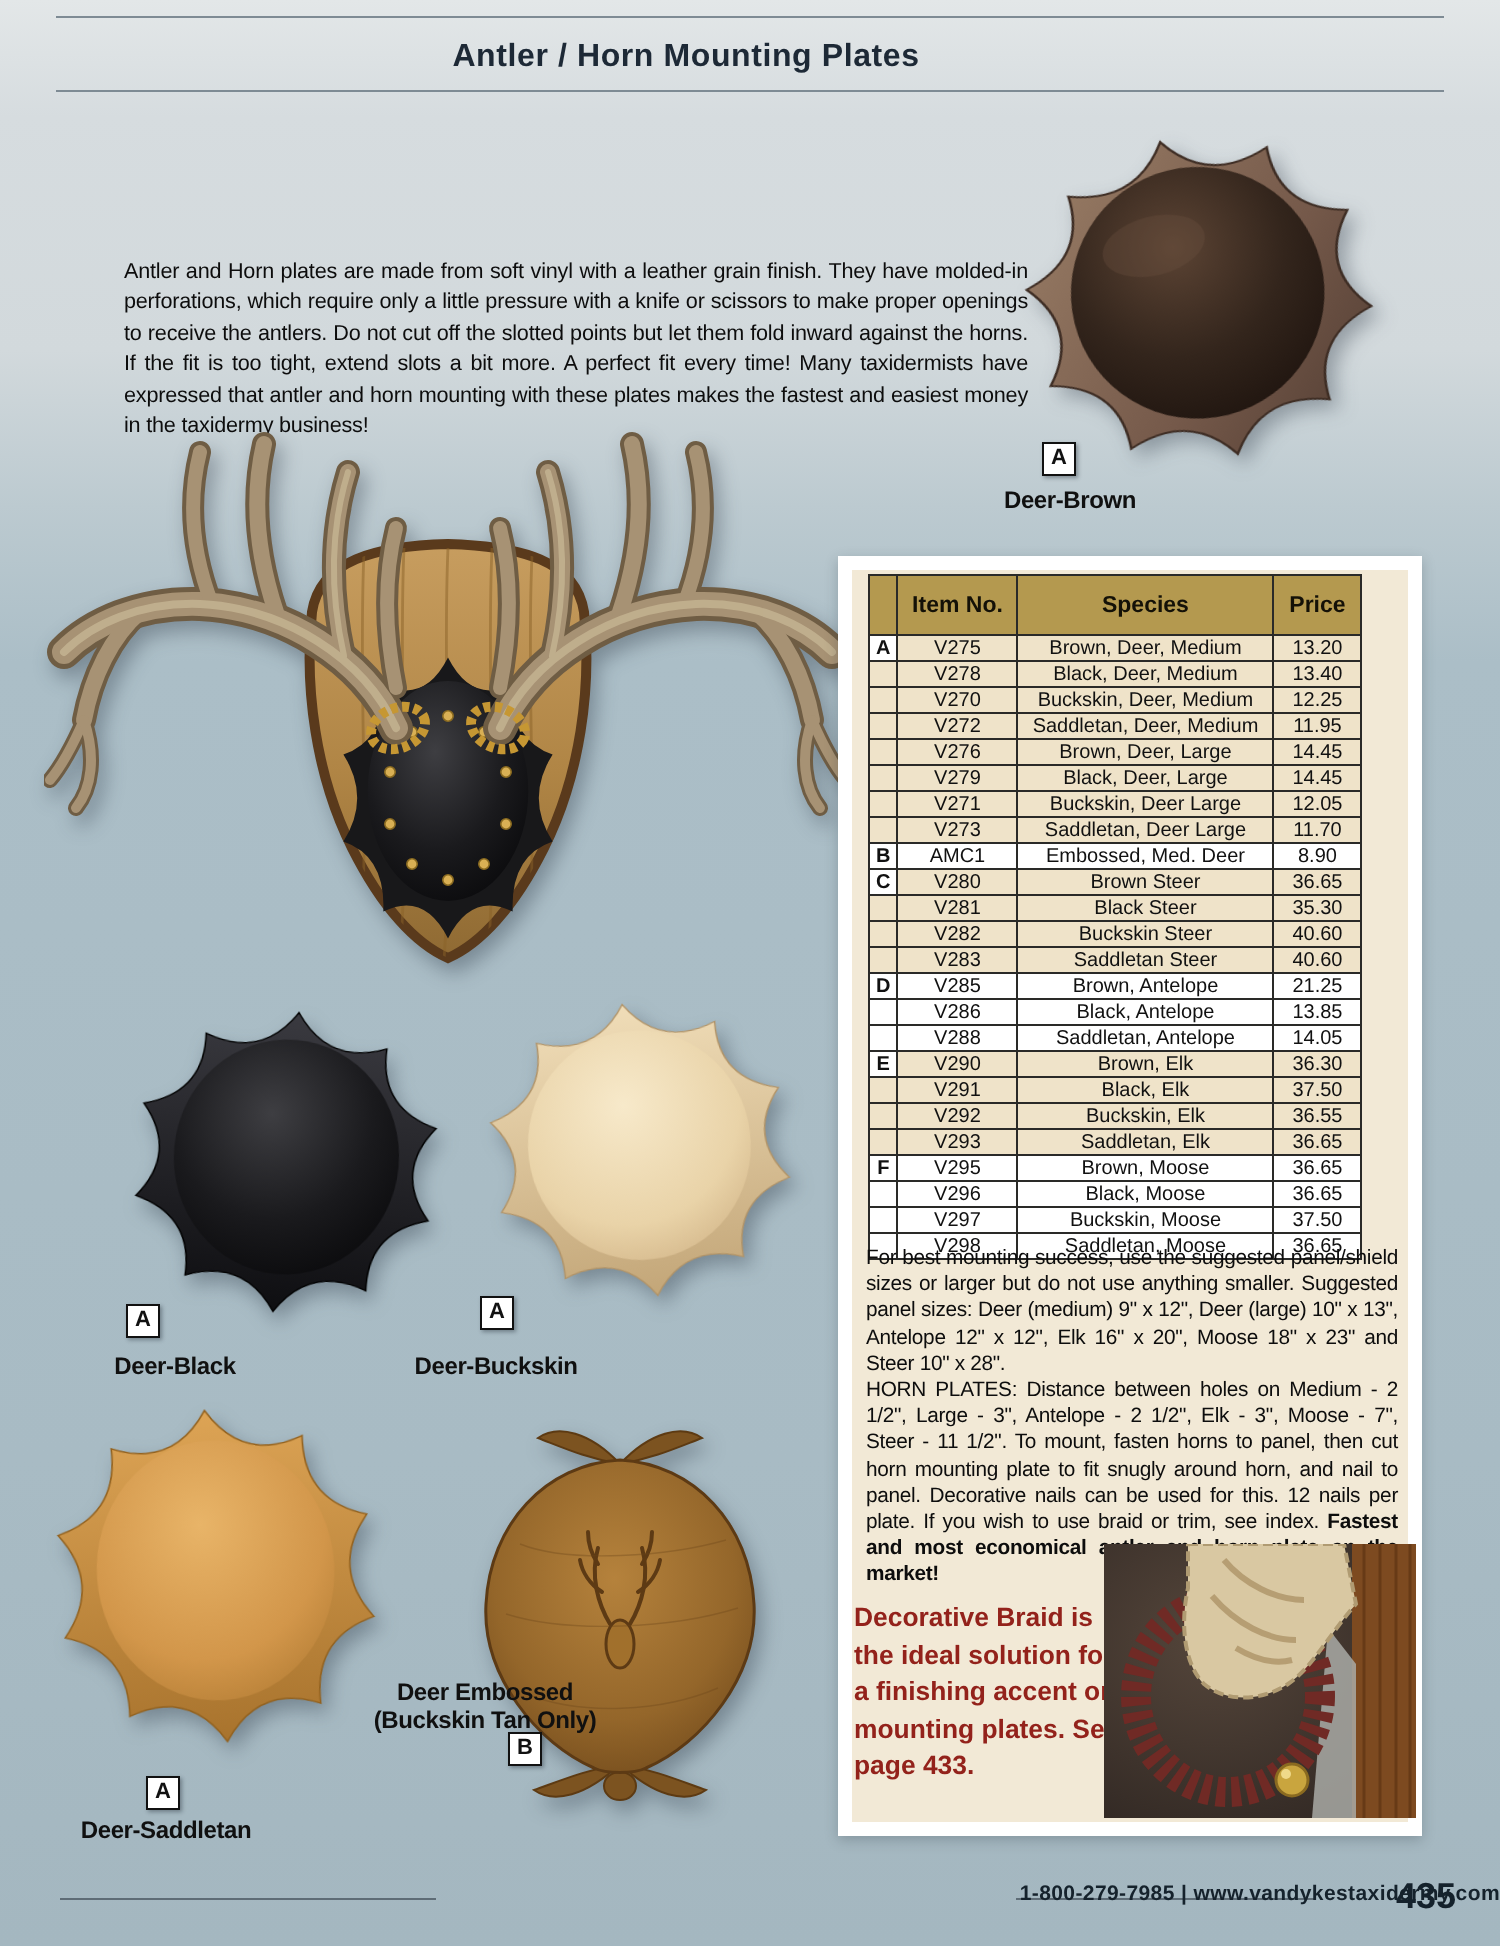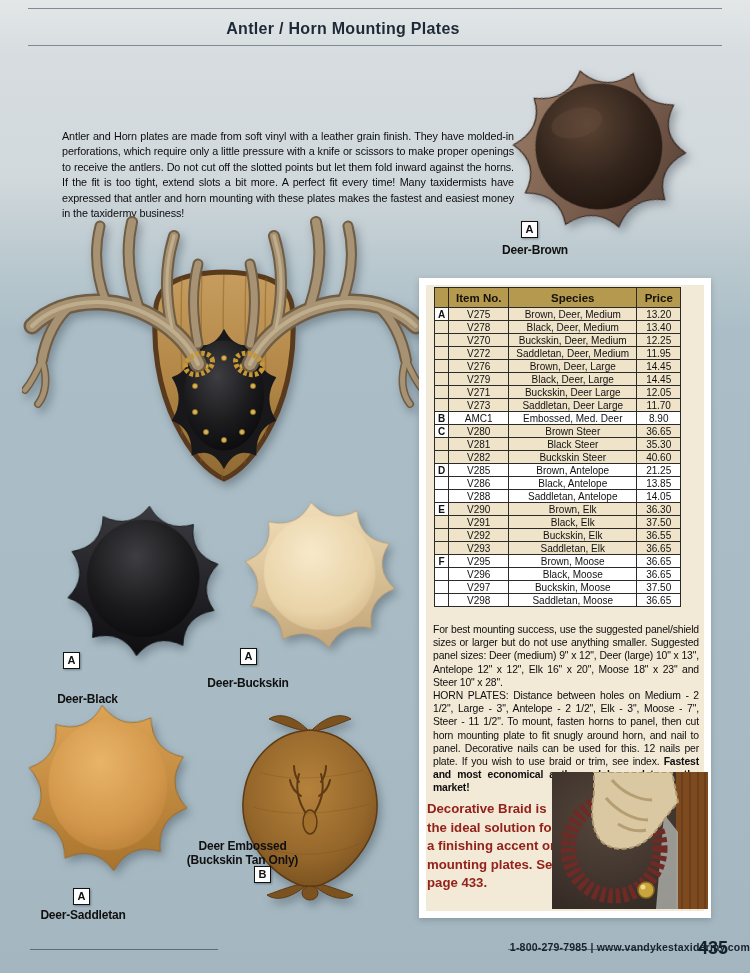--- a/index.html
+++ b/index.html
@@ -15,21 +15,21 @@
   .title { position:absolute; left:30px; top:60px; width:480px; text-align:center;
     font-family:"DejaVu Serif", serif; font-weight:bold; font-size:21px; color:#171514; letter-spacing:.2px; }
   .intro { position:absolute; left:62px; top:93px; width:452px; text-align:justify;
     font-size:10.8px; line-height:15.4px; color:#0d0d0d; letter-spacing:-.1px;margin-top:36px; }
   
   .panel { position:absolute; left:419px; top:278px; width:292px; height:640px;
     background:#f2e9d6; border:7px solid #ffffff; box-shadow:0 2px 6px rgba(40,50,60,.25); }
   table.price { position:absolute; left:8px; top:2px; border-collapse:collapse;
     font-size:10px; color:#111; }
   table.price th { background:#b4994f; color:#141107; font-size:11.5px; font-weight:bold;
-    border:1px solid #2a2a28; padding:2px 2px; height:20px; }
+    border:1px solid #2a2a28; padding:2px 2px; height:30px; }
   table.price td { border:1px solid #2a2a28; height:13px; padding:0 3px; text-align:center;
     background:#ffffff; line-height:11px; }
   table.price tr.shade td { background:#efe3c9; }
   table.price td.gcell { width:14px; font-weight:bold; }
   table.price td.gcell.haslet { background:#ffffff; }
   table.price td.item { width:60px; text-align:center; }
   table.price td.spec { width:128px; }
   table.price td.price { width:44px; }
   .notes { position:absolute; left:7px; top:338px; width:266px; text-align:justify;
     font-size:10.4px; line-height:13.2px; color:#0d0d0d; letter-spacing:-.15px; }
@@ -222,21 +222,21 @@
       <ellipse cx="177" cy="172" rx="14" ry="10" transform="rotate(-22 177 172)"></ellipse>
       <ellipse cx="227" cy="172" rx="14" ry="10" transform="rotate(22 227 172)"></ellipse>
     </g>
   </svg>
 
   <svg class="plate-svg" style="left:52px; top:496px; width:182px; height:170px; transform:rotate(5deg);" viewBox="-118 -136 236 272" preserveAspectRatio="none">
     <use href="#scallop" fill="url(#gBlkFl)" stroke="#000" stroke-width="1"></use>
     <ellipse cy="-4" rx="73" ry="94" fill="url(#gBlkDome)"></ellipse>
   </svg>
   <div class="badge" style="left:63px; top:652px;">A</div>
-  <div class="plabel" style="left:25px; top:692px; width:125px;">Deer-Black</div>
+  <div class="plabel" style="left:25px; top:676px; width:125px;">Deer-Black</div>
 
   <svg class="plate-svg" style="left:230px; top:492px; width:180px; height:166px; transform:rotate(-7deg);" viewBox="-118 -136 236 272" preserveAspectRatio="none">
     <use href="#scallop" fill="url(#gBukFl)" stroke="#b29468" stroke-width="1"></use>
     <ellipse cy="-4" rx="73" ry="94" fill="url(#gBukDome)"></ellipse>
   </svg>
   <div class="badge" style="left:240px; top:648px;">A</div>
   <div class="plabel" style="left:178px; top:676px; width:140px;">Deer-Buckskin</div>
 
   <svg class="plate-svg" style="left:12px; top:694px; width:192px; height:188px; transform:rotate(-4deg);" viewBox="-118 -136 236 272" preserveAspectRatio="none">
     <use href="#scallop" fill="url(#gSadFl)" stroke="#93621f" stroke-width="1"></use>
@@ -349,20 +349,26 @@
           <tr class="shade">
             <td class="gcell"></td>
             <td class="item">V281</td>
             <td class="spec">Black Steer</td>
             <td class="price">35.30</td>
           </tr>
           <tr class="shade">
             <td class="gcell"></td>
             <td class="item">V282</td>
             <td class="spec">Buckskin Steer</td>
+            <td class="price">40.60</td>
+          </tr>
+          <tr class="shade">
+            <td class="gcell"></td>
+            <td class="item">V283</td>
+            <td class="spec">Saddletan Steer</td>
             <td class="price">40.60</td>
           </tr>
           <tr>
             <td class="gcell haslet">D</td>
             <td class="item">V285</td>
             <td class="spec">Brown, Antelope</td>
             <td class="price">21.25</td>
           </tr>
           <tr>
             <td class="gcell"></td>

